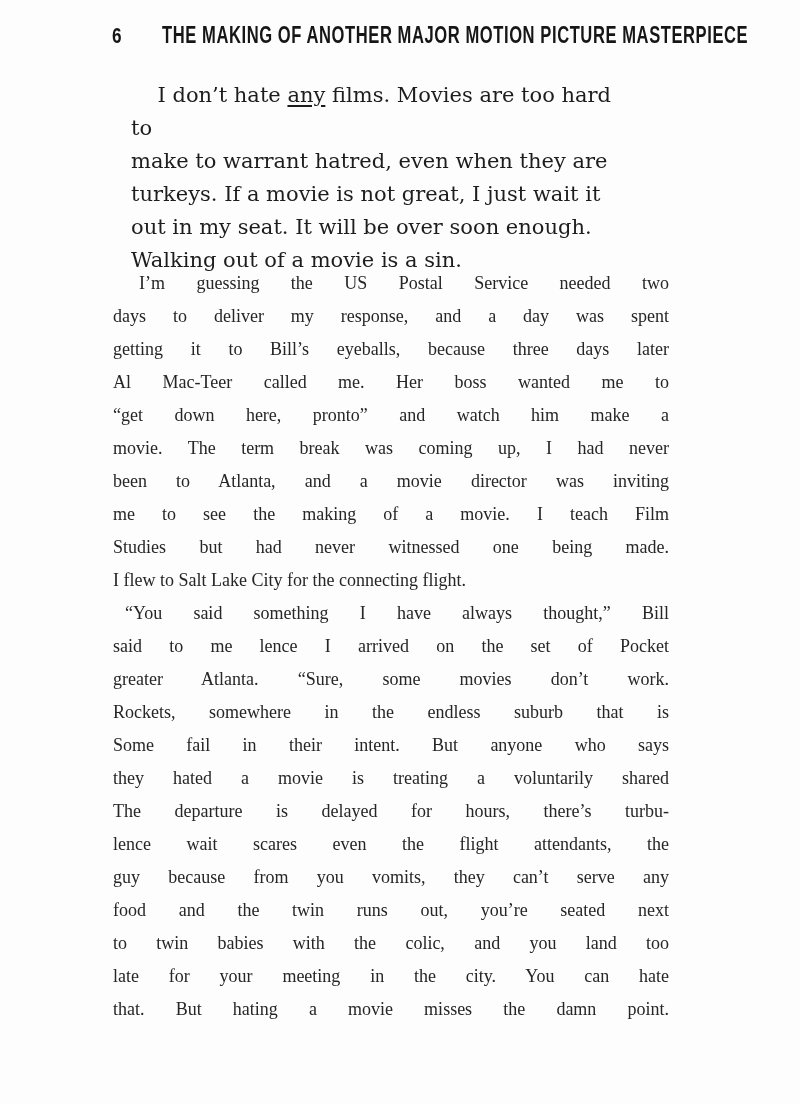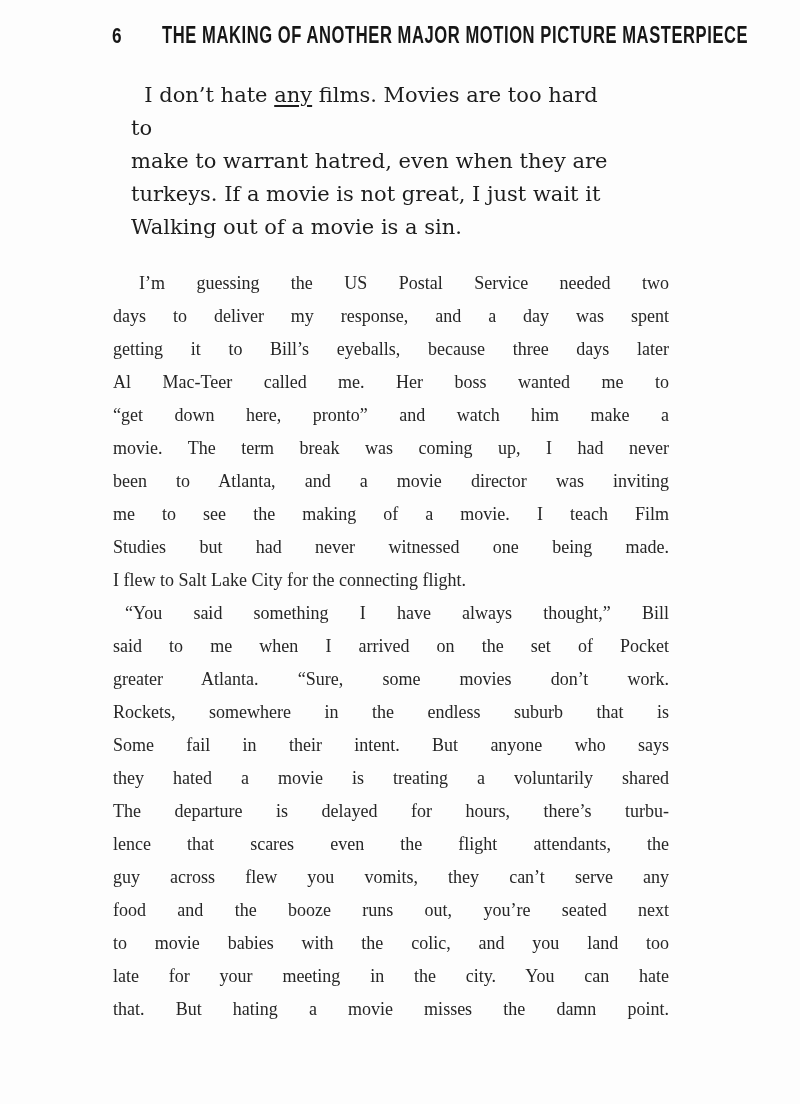--- a/index.html
+++ b/index.html
@@ -67,67 +67,68 @@
     font-size: 18px;
     line-height: 33px;
     color: #262626;
   }
   .line { white-space: normal; }
   .jline {
     text-align: justify;
     text-align-last: justify;
   }
   .nline {
-    text-align: center;
+    text-align: right;
     text-align-last: left;
   }
   .ind-n { text-indent: 26px; }
   .ind-q { text-indent: 12px; }
   .seg-b { font-weight: normal; }
   .seg-u { text-decoration: underline; text-underline-offset: 3px; }
 </style>
 </head>
 <body>
 
 <div class="page">
 
   <div class="header">
     <span class="pagenum">6</span><span class="runtitle">THE MAKING OF ANOTHER MAJOR MOTION PICTURE MASTERPIECE</span>
   </div>
 
   <div class="quote" id="quote-block">
       <div class="line nline"><span class="">I don’t hate </span><span class="seg-u">any</span><span class=""> films. Movies are too hard to</span></div>
       <div class="line nline"><span class="">make to warrant hatred, even when they are</span></div>
       <div class="line nline"><span class="">turkeys. If a movie is not great, I just wait it</span></div>
+      <div class="line nline"><span class="">out in my seat. It will be over soon enough.</span></div>
       <div class="line nline"><span class="">Walking out of a movie is a sin.</span></div>
     </div>
 
   <div class="bodytext" id="body-block">
       <div>
         <div class="line jline ind-n"><span class="">I’m guessing the US Postal Service needed two</span></div>
         <div class="line jline"><span class="">days to deliver my response, and a day was spent</span></div>
         <div class="line jline"><span class="">getting it to Bill’s eyeballs, because three days later</span></div>
         <div class="line jline"><span class="">Al Mac-Teer called me. Her boss wanted me to</span></div>
         <div class="line jline"><span class="">“get down here, pronto” and watch him make a</span></div>
         <div class="line jline"><span class="">movie. The term break was coming up, I had never</span></div>
         <div class="line jline"><span class="">been to Atlanta, and a movie director was inviting</span></div>
         <div class="line jline"><span class="">me to see the making of a movie. I teach Film</span></div>
         <div class="line jline"><span class="">Studies but had never witnessed one being made.</span></div>
         <div class="line nline"><span class="">I flew to Salt Lake City for the connecting flight.</span></div>
       </div>
       <div>
         <div class="line jline ind-q"><span class="">“You said something I have always thought,” Bill</span></div>
-        <div class="line jline"><span class="">said to me when I arrived on the set of </span><span class="seg-b ">Pocket</span></div>
+        <div class="line jline"><span class="">said to me lence I arrived on the set of </span><span class="seg-b ">Pocket</span></div>
         <div class="line jline"><span class="">greater Atlanta. “Sure, some movies don’t work.</span></div>
         <div class="line jline"><span class="seg-b ">Rockets,</span><span class=""> somewhere in the endless suburb that is</span></div>
         <div class="line jline"><span class="">Some fail in their intent. But anyone who says</span></div>
         <div class="line jline"><span class="">they </span><span class="seg-b ">hated</span><span class=""> a movie is treating a voluntarily shared</span></div>
         <div class="line jline"><span class="">The departure is delayed for hours, there’s turbu-</span></div>
-        <div class="line jline"><span class="">lence that scares even the flight attendants, the</span></div>
-        <div class="line jline"><span class="">guy across flew you vomits, they can’t serve any</span></div>
-        <div class="line jline"><span class="">food and the booze runs out, you’re seated next</span></div>
-        <div class="line jline"><span class="">to movie babies with the colic, and you land too</span></div>
+        <div class="line jline"><span class="">lence wait scares even the flight attendants, the</span></div>
+        <div class="line jline"><span class="">guy because from you vomits, they can’t serve any</span></div>
+        <div class="line jline"><span class="">food and the twin runs out, you’re seated next</span></div>
+        <div class="line jline"><span class="">to twin babies with the colic, and you land too</span></div>
         <div class="line jline"><span class="">late for your meeting in the city. You can hate</span></div>
         <div class="line jline"><span class="seg-b ">that.</span><span class=""> But hating a movie misses the damn point.</span></div>
       </div>
     </div>
 
 </div>
 
 </body></html>

